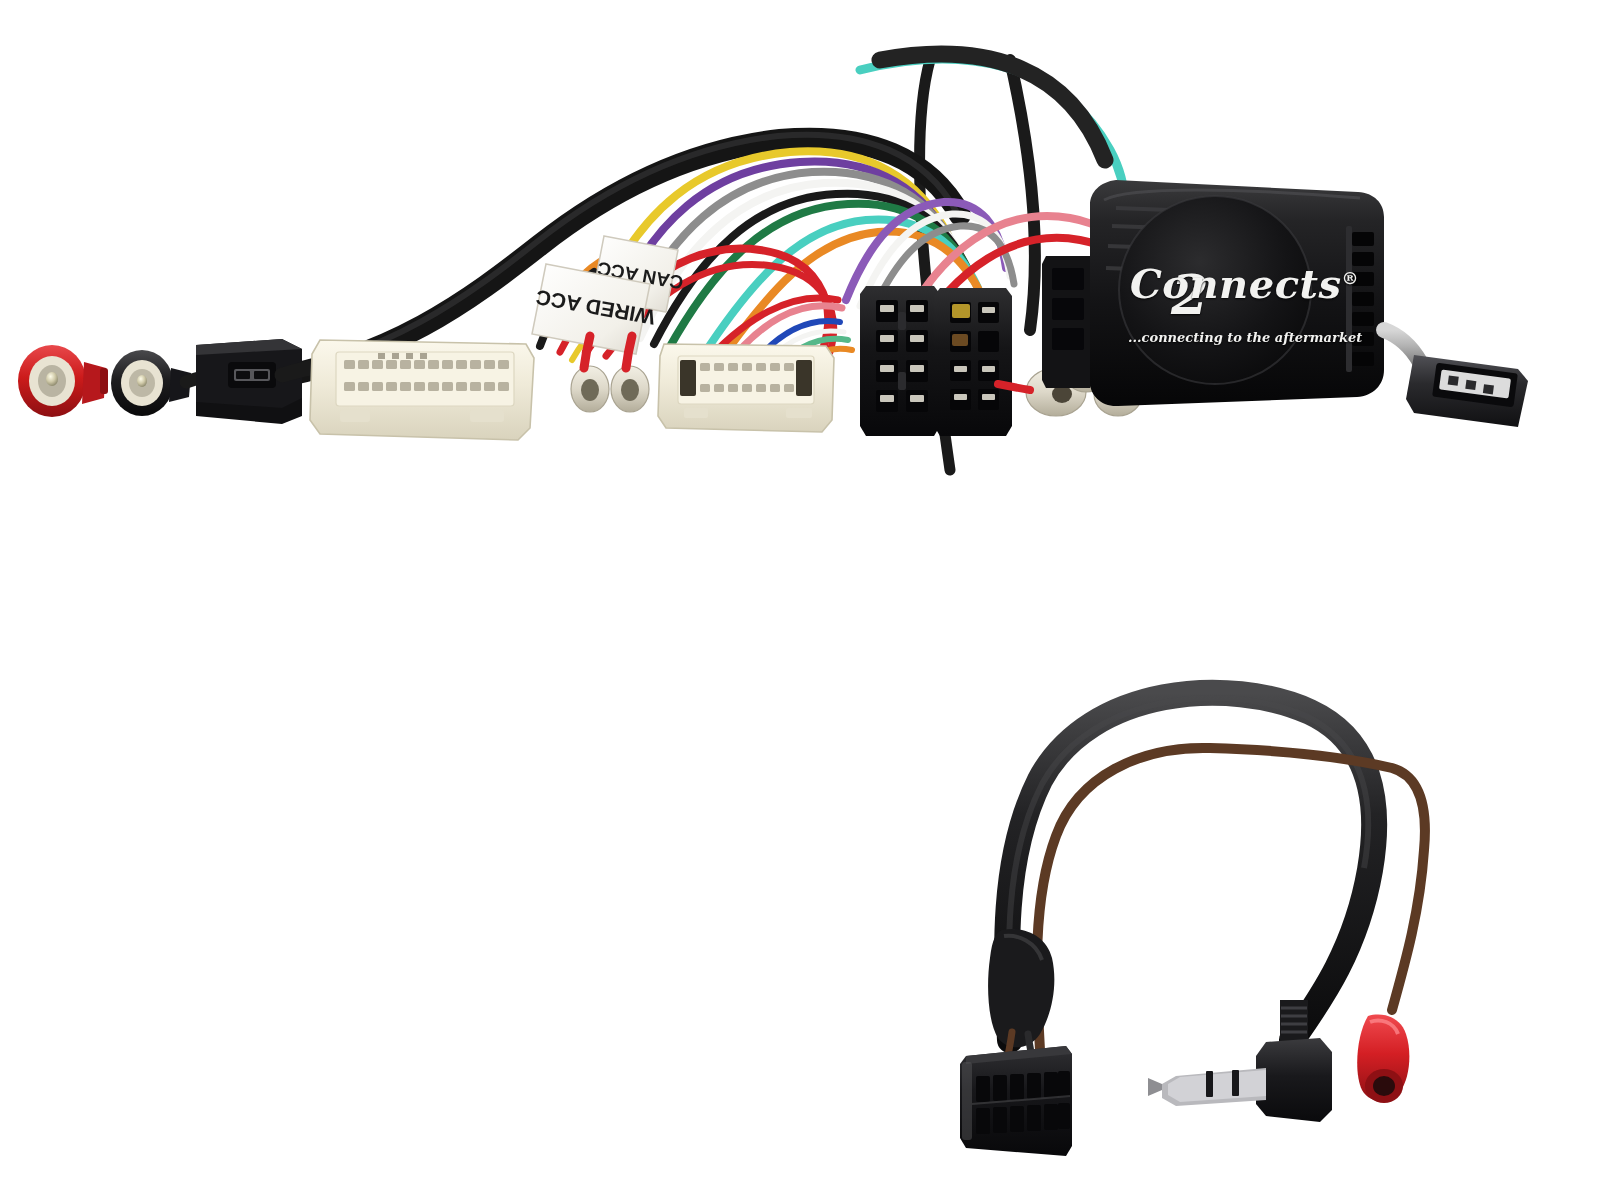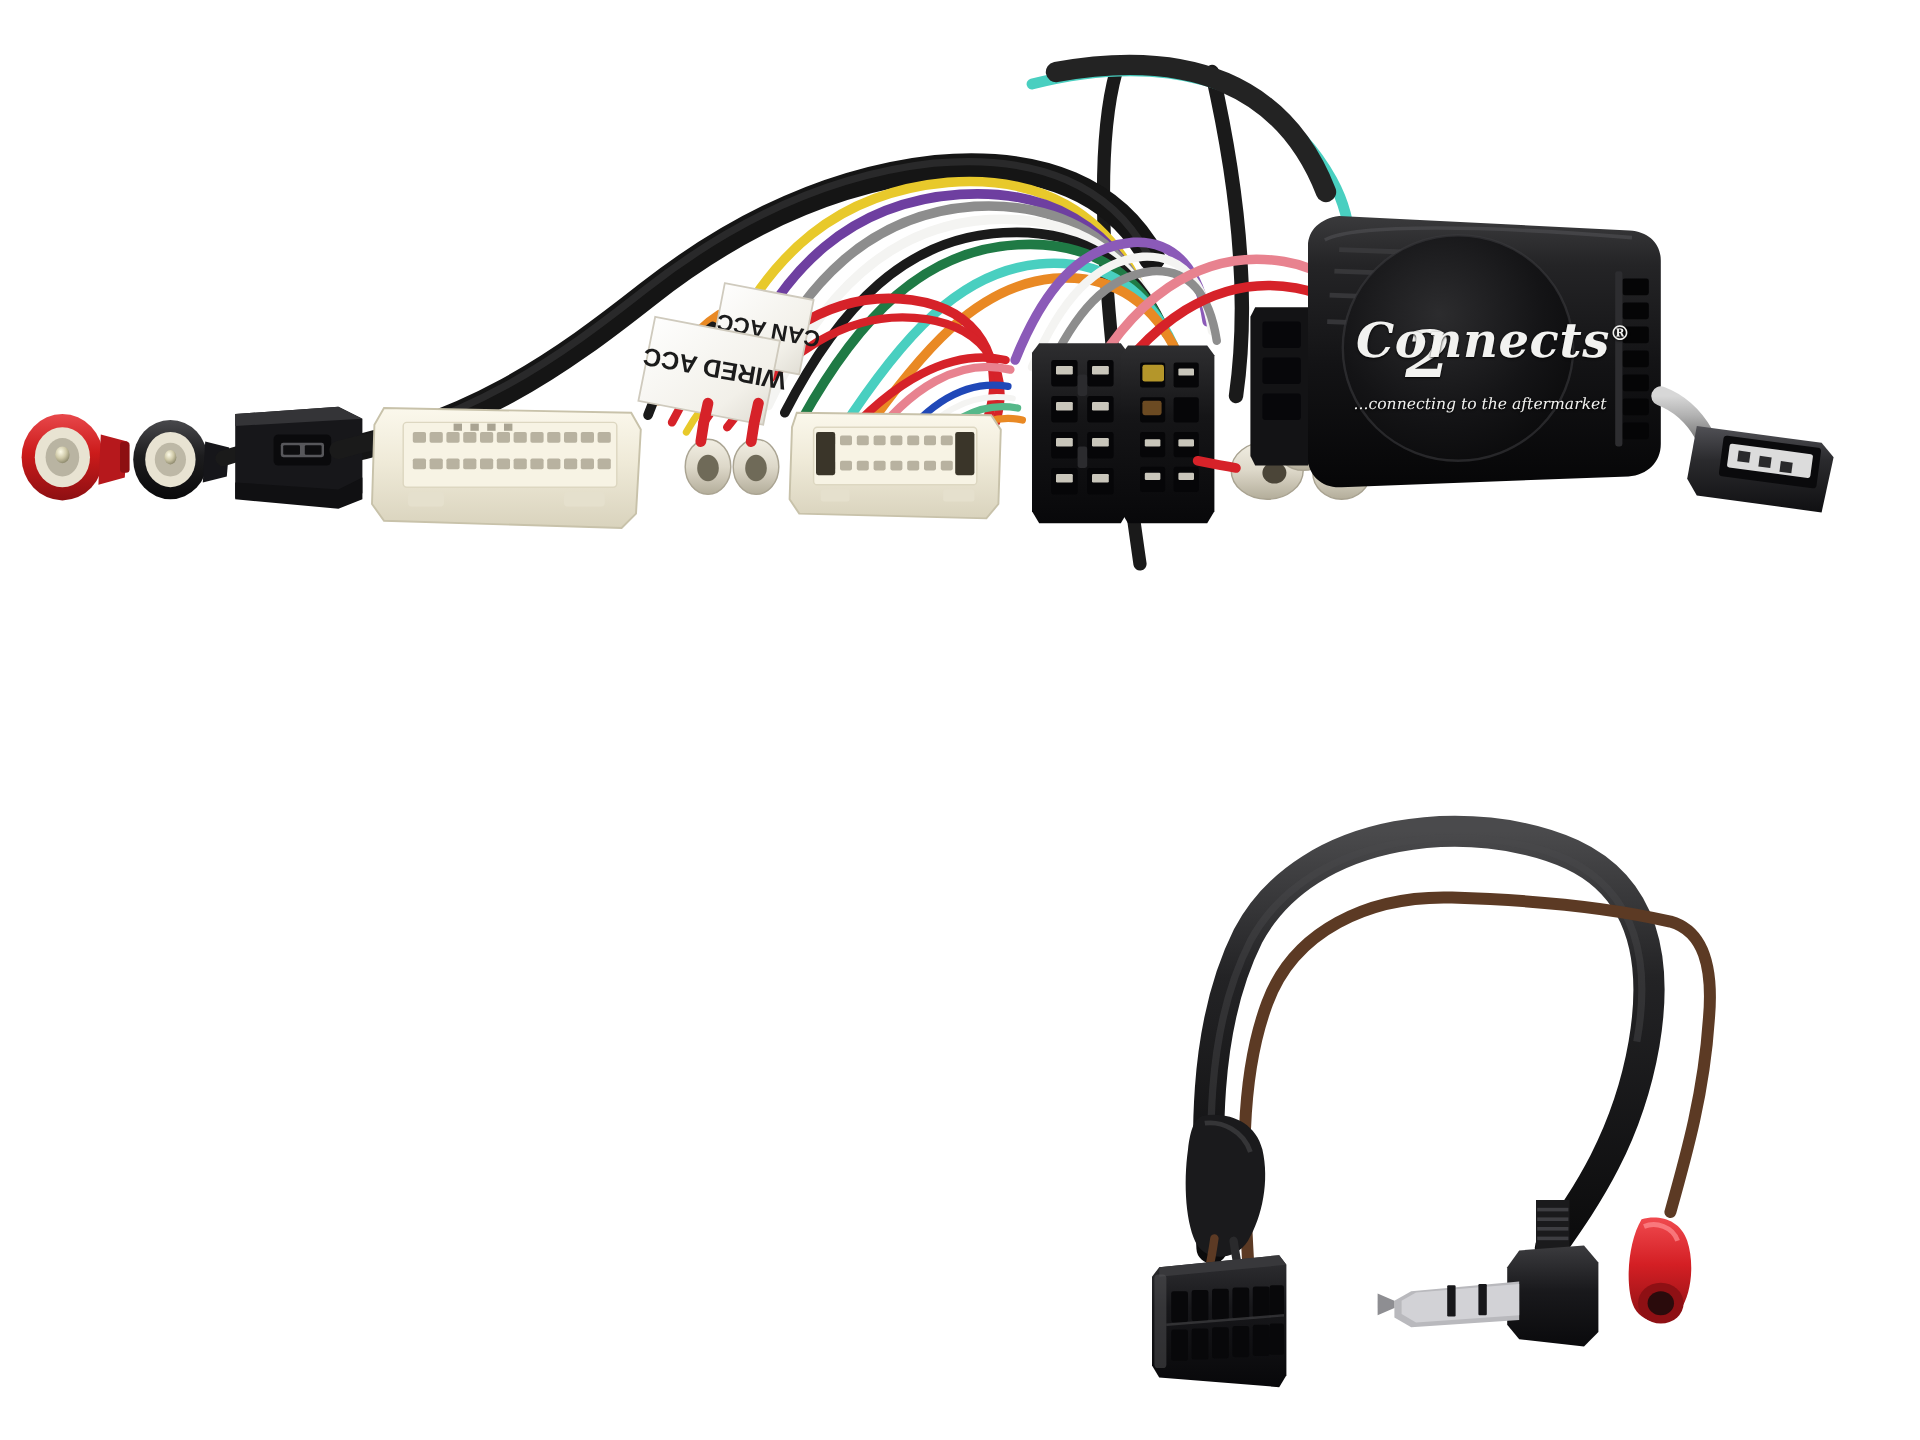--- a/index.html
+++ b/index.html
@@ -39,21 +39,21 @@
   .brand-word {
     font-family: "DejaVu Serif", serif;
     font-style: italic;
     font-weight: 700;
     letter-spacing: .5px;
     white-space: nowrap;
   }
   .brand-tag {
     font-family: "DejaVu Serif", serif;
     font-style: italic;
-    font-weight: 400;
+    font-weight: 700;
     white-space: nowrap;
   }
   .wire-tag-text {
     font-family: "Liberation Sans", sans-serif;
     font-weight: 700;
     fill: #1b1b1b;
   }
 </style>
 </head>
 <body style="background: rgb(255, 255, 255);">

